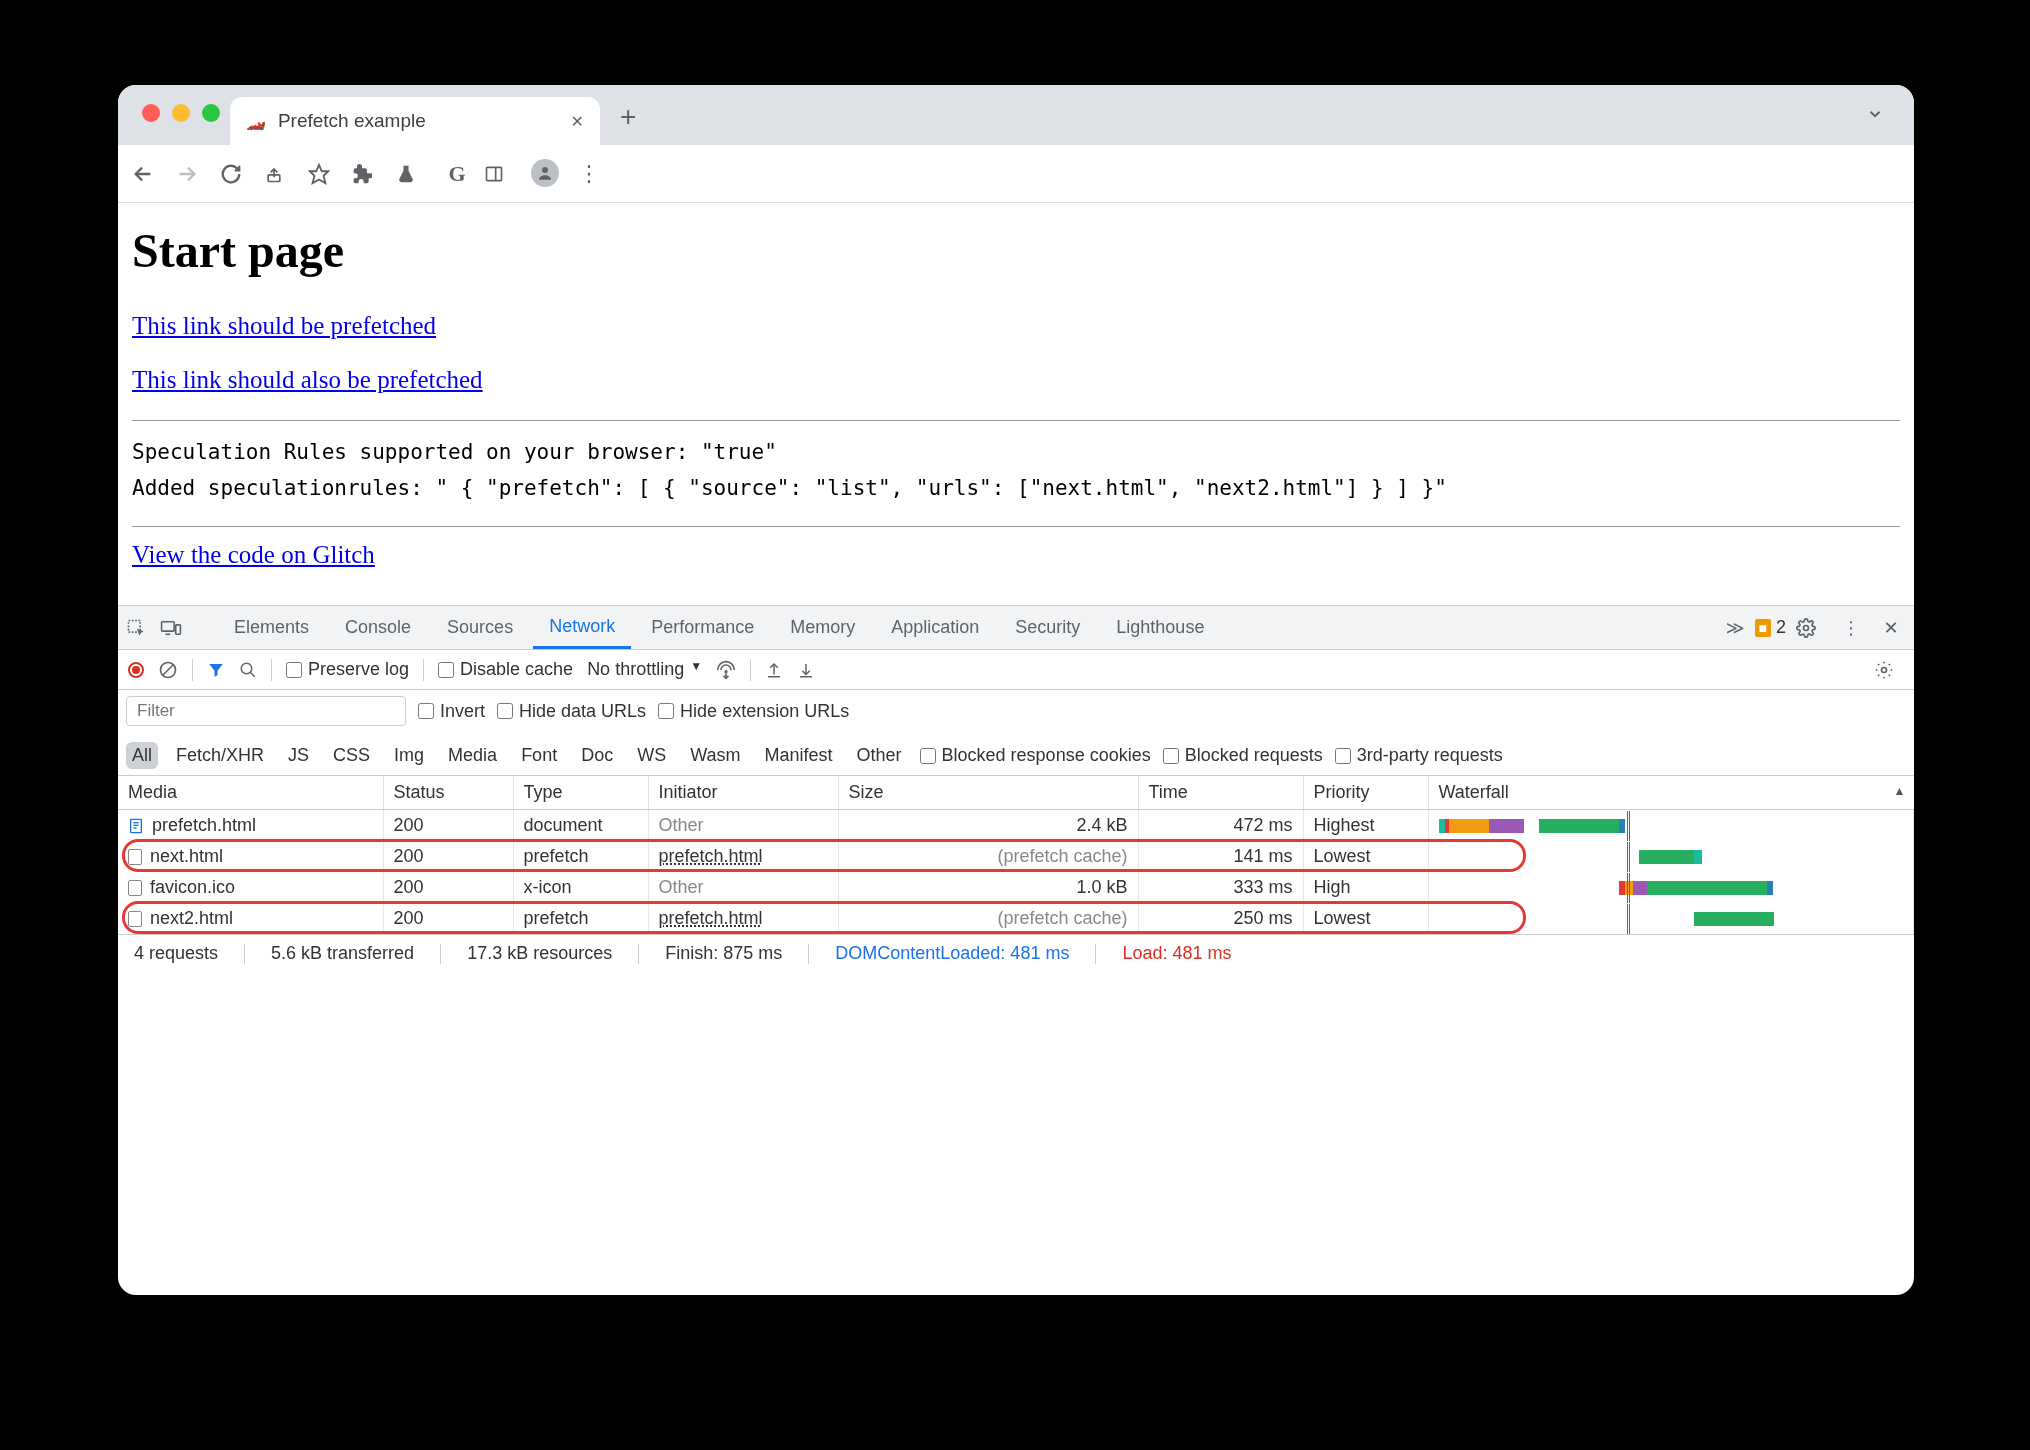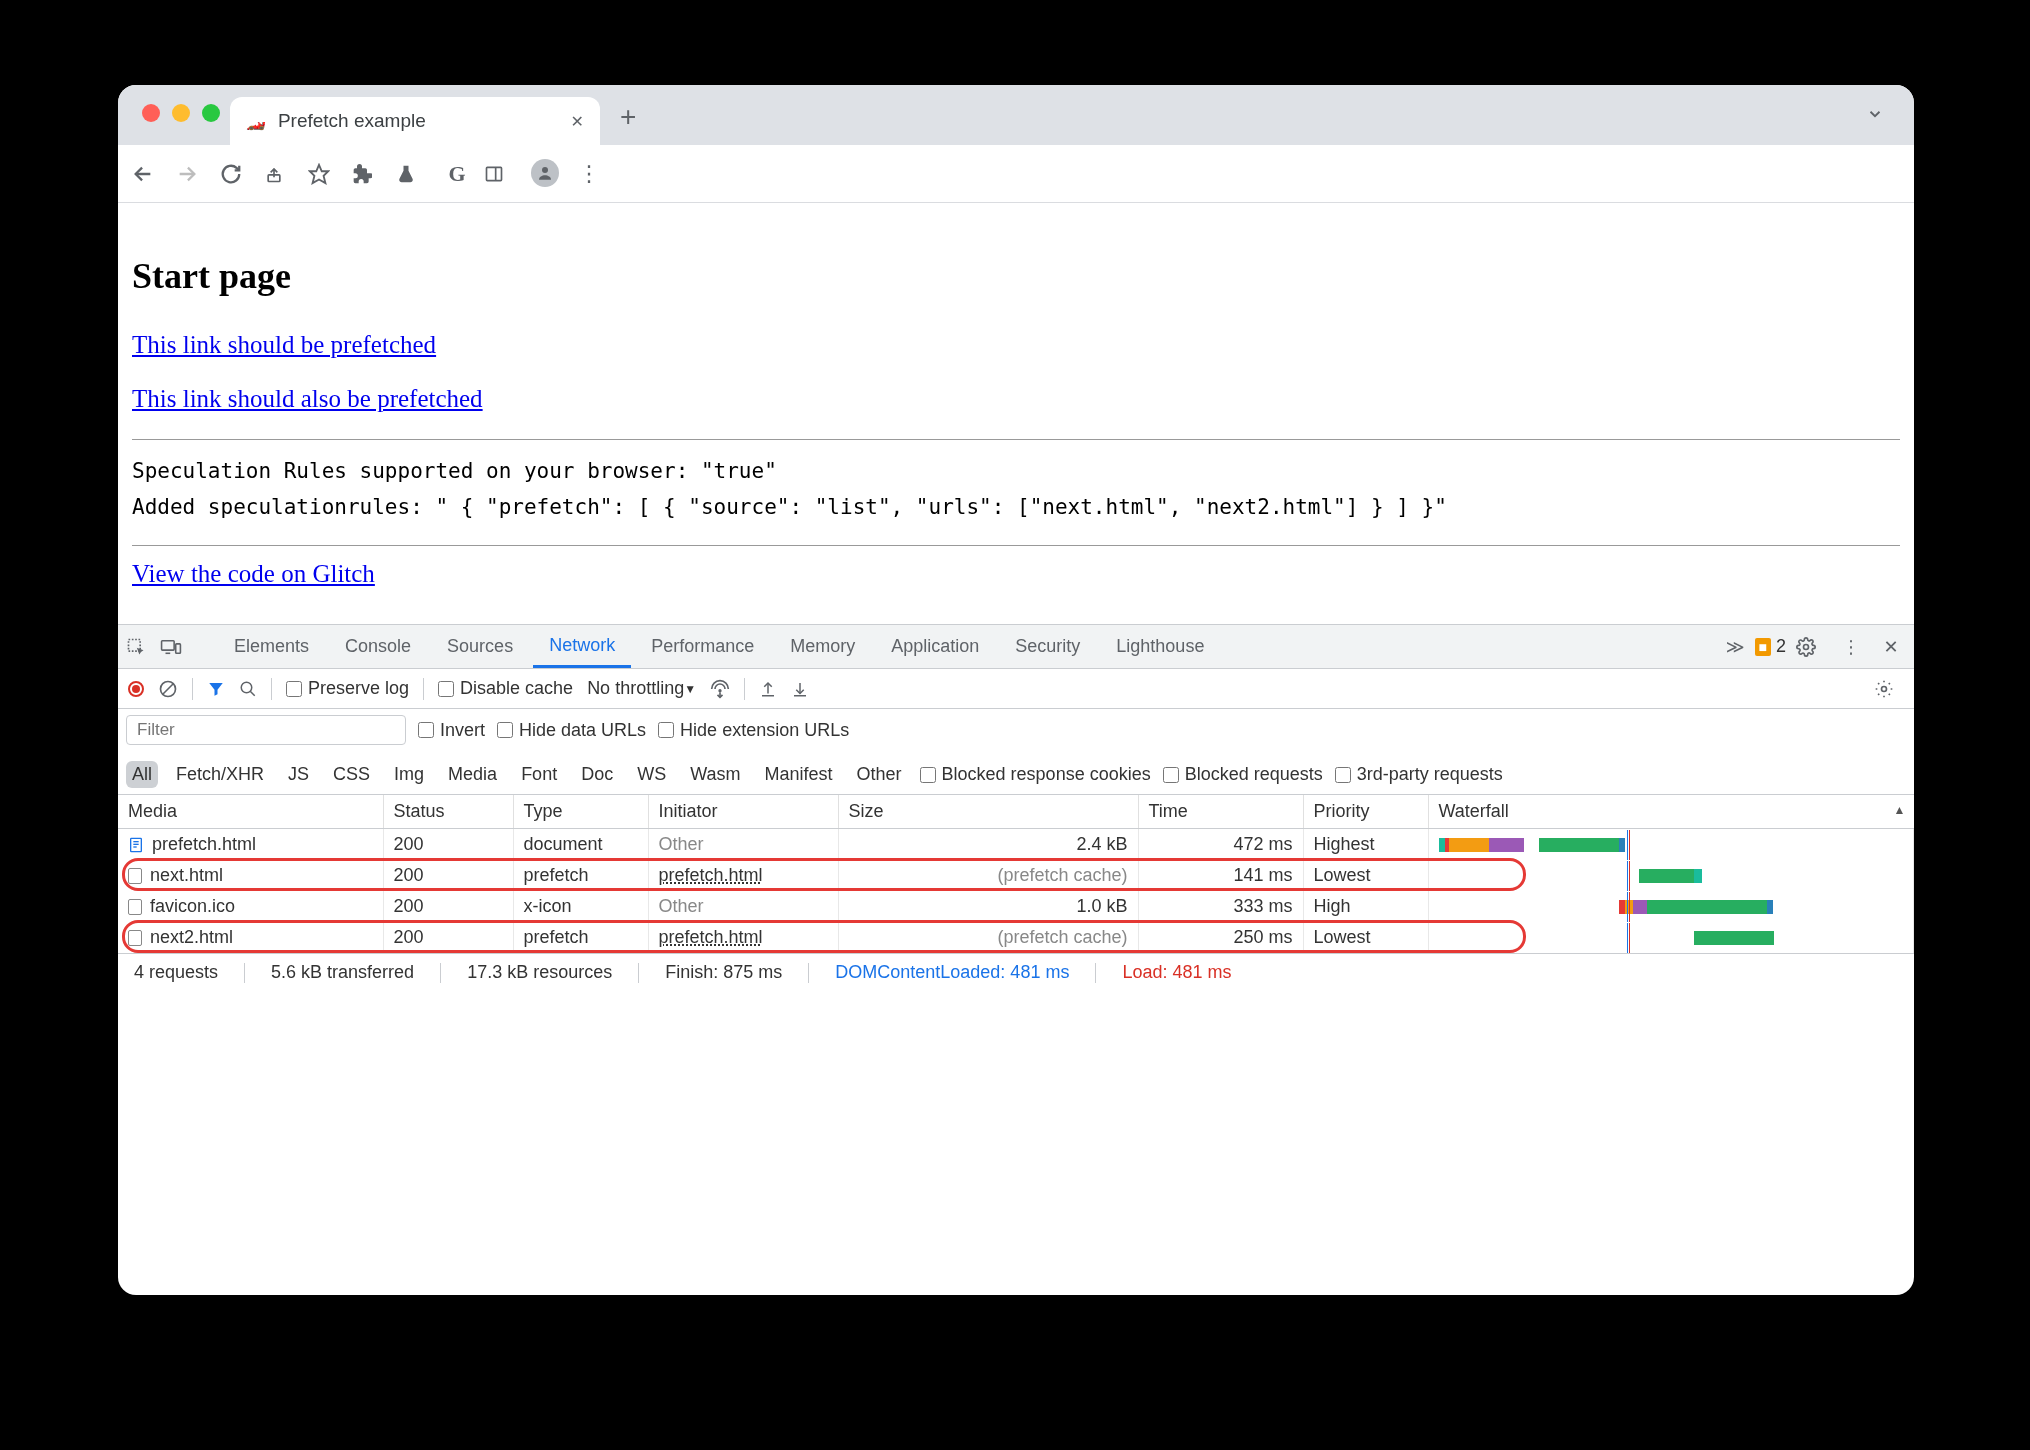--- a/index.html
+++ b/index.html
@@ -82,21 +82,21 @@
   .lock { color: #5f6368; font-size: 16px; }
   .tb-icon { width: 34px; text-align: center; color: #5f6368; font-size: 22px; }
   .tb-icon.g { font-family: Georgia, serif; font-weight: bold; }
   .avatar { width: 28px; height: 28px; border-radius: 50%; background: #bdc1c6; display: inline-flex; align-items: center; justify-content: center; color: #5f6368; font-size: 18px; }
   
   .page {
     padding: 20px 14px 10px 14px;
     font-family: Times, "Times New Roman", serif;
     color: #000;
   }
-  .page h1 { font-size: 36px; font-weight: bold; margin-bottom: 34px; margin-top: 32px; }
+  .page h1 { font-size: 48px; font-weight: bold; margin-bottom: 34px; }
   .page a { color: #0000ee; text-decoration: underline; font-size: 25px; display: inline-block; }
   .page p.linkp { margin-bottom: 26px; }
   .page hr { border: none; border-top: 1px solid #999; margin: 20px 0 14px 0; }
   .page pre {
     font-family: Menlo, Consolas, monospace;
     font-size: 21px;
     white-space: pre-wrap;
     line-height: 1.7;
     color: #000;
   }
@@ -131,21 +131,21 @@
     border-bottom: 1px solid #cacdd1;
     padding: 0 10px;
     gap: 14px;
     font-size: 18px;
   }
   .rec { width: 16px; height: 16px; border: 2px solid #d93025; border-radius: 50%; display: inline-flex; align-items: center; justify-content: center; }
   .rec::after { content: ''; width: 8px; height: 8px; background: #d93025; border-radius: 50%; }
   .filter-icon { color: #1a73e8; font-size: 18px; }
   .cb { display: inline-flex; align-items: center; gap: 6px; color: #333; }
   .cb input { width: 16px; height: 16px; }
-  .throttle { display: inline-flex; align-items: center; }
+  .throttle { display: inline-flex; gap: 6px; }
   .sep { width: 1px; height: 22px; background: #cacdd1; }
   
   .filter-row {
     display: flex;
     align-items: center;
     flex-wrap: wrap;
     gap: 12px;
     padding: 6px 8px;
     border-bottom: 1px solid #cacdd1;
     font-size: 18px;

